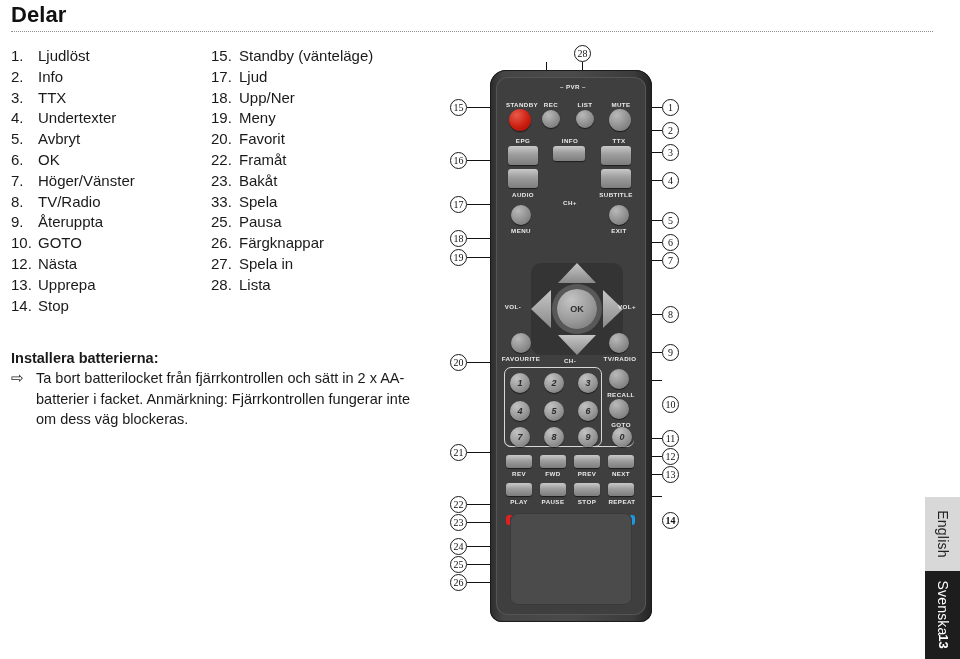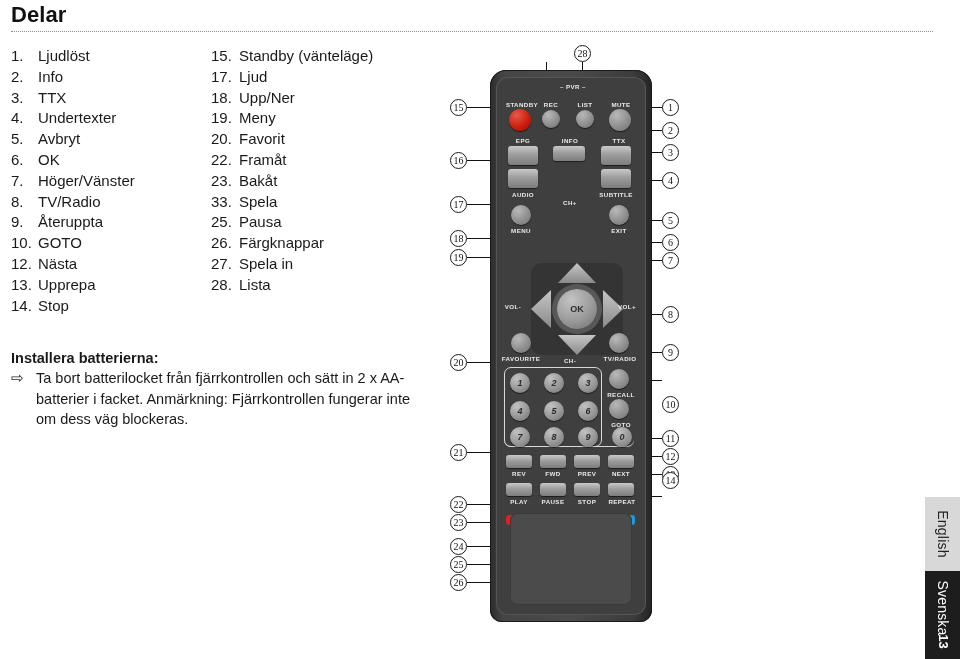--- a/index.html
+++ b/index.html
@@ -321,21 +321,21 @@
         <div class="callout" style="left: 214px; top: 300px;">9</div>
         <div class="leader" style="left: 196px; top: 308px; width: 18px;"></div>
         <div class="callout" style="left: 214px; top: 328px; margin-top: 24px;">10</div>
         <div class="leader" style="left: 196px; top: 336px; width: 18px;"></div>
         <div class="callout" style="left: 214px; top: 386px;">11</div>
         <div class="leader" style="left: 196px; top: 394px; width: 18px;"></div>
         <div class="callout" style="left: 214px; top: 404px;">12</div>
         <div class="leader" style="left: 196px; top: 412px; width: 18px;"></div>
         <div class="callout" style="left: 214px; top: 422px;">13</div>
         <div class="leader" style="left: 196px; top: 430px; width: 18px;"></div>
-        <div class="callout" style="left: 214px; top: 428px;">14</div>
+        <div class="callout" style="left: 214px; top: 468px; font-weight: bold;">14</div>
         <div class="leader" style="left: 196px; top: 452px; width: 18px;"></div>
       </div>
 
     <div class="remote-body">
       <div class="remote-face">
 
         <div class="rc-label" style="left:52px;top:6px;width:50px;">– PVR –</div>
 
         <div class="rc-label" style="left:4px;top:24px;width:44px;">STANDBY</div>
         <div class="btn-round red" style="left:13px;top:32px;width:22px;height:22px;"></div>

